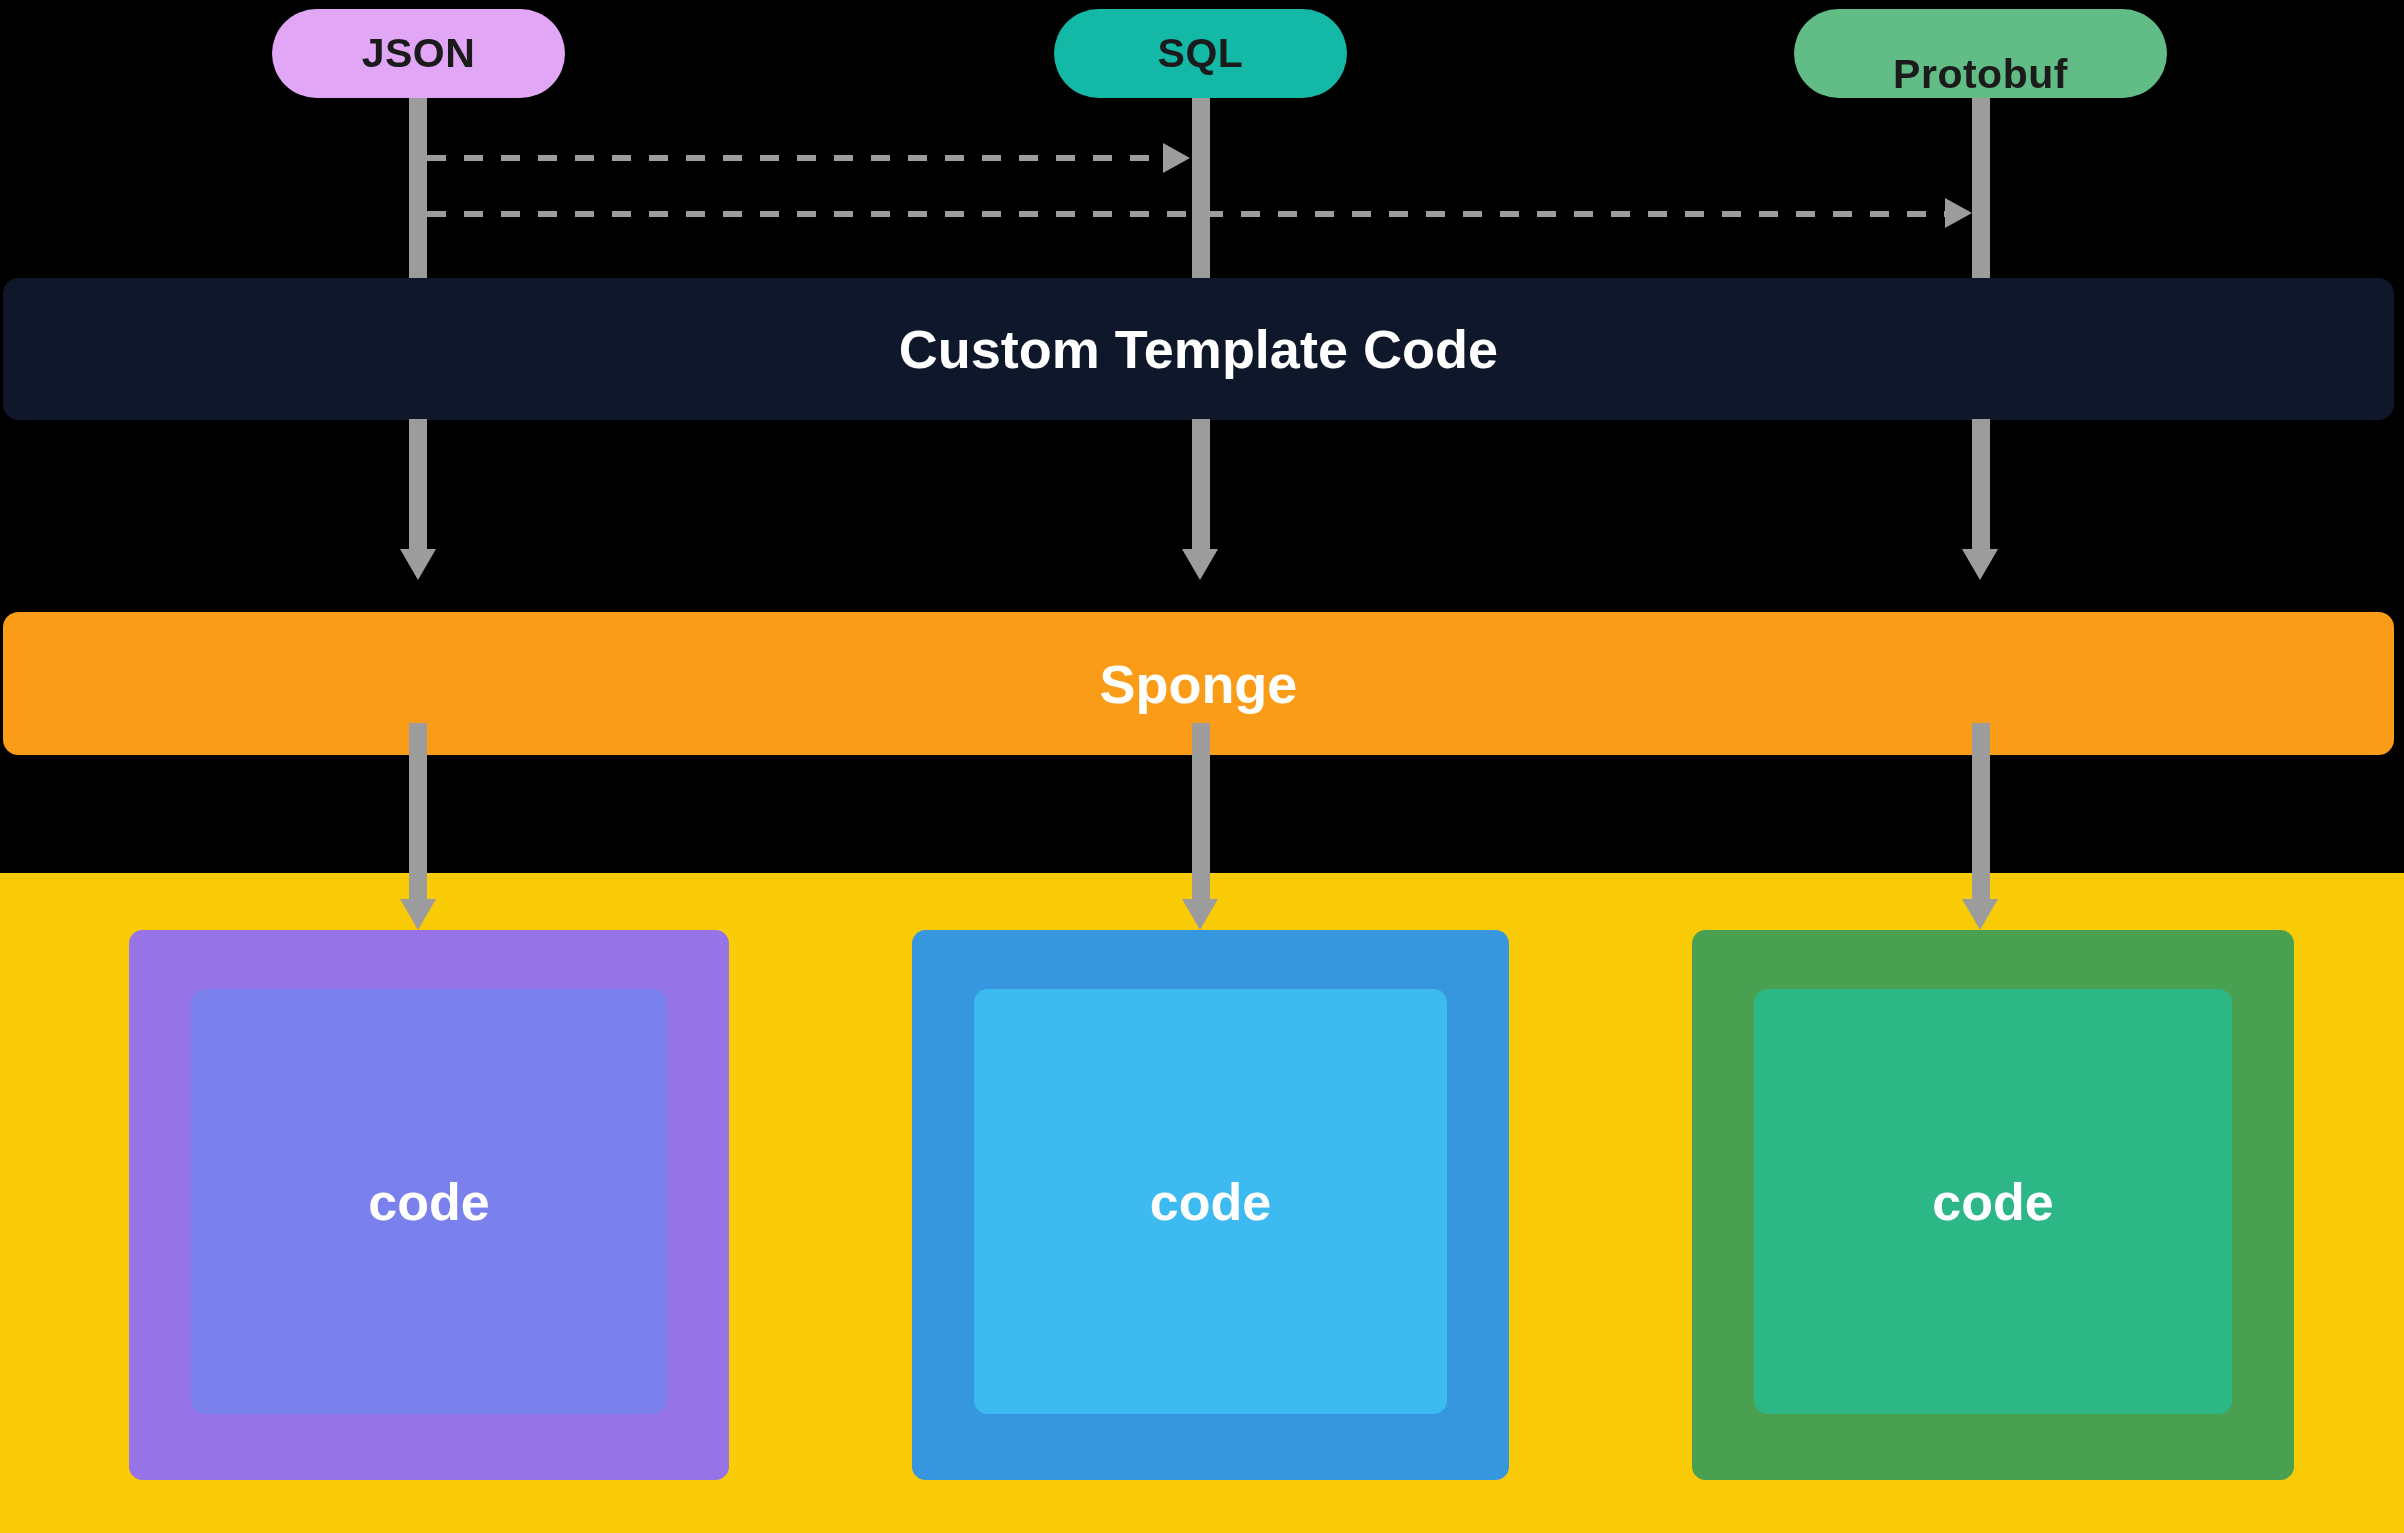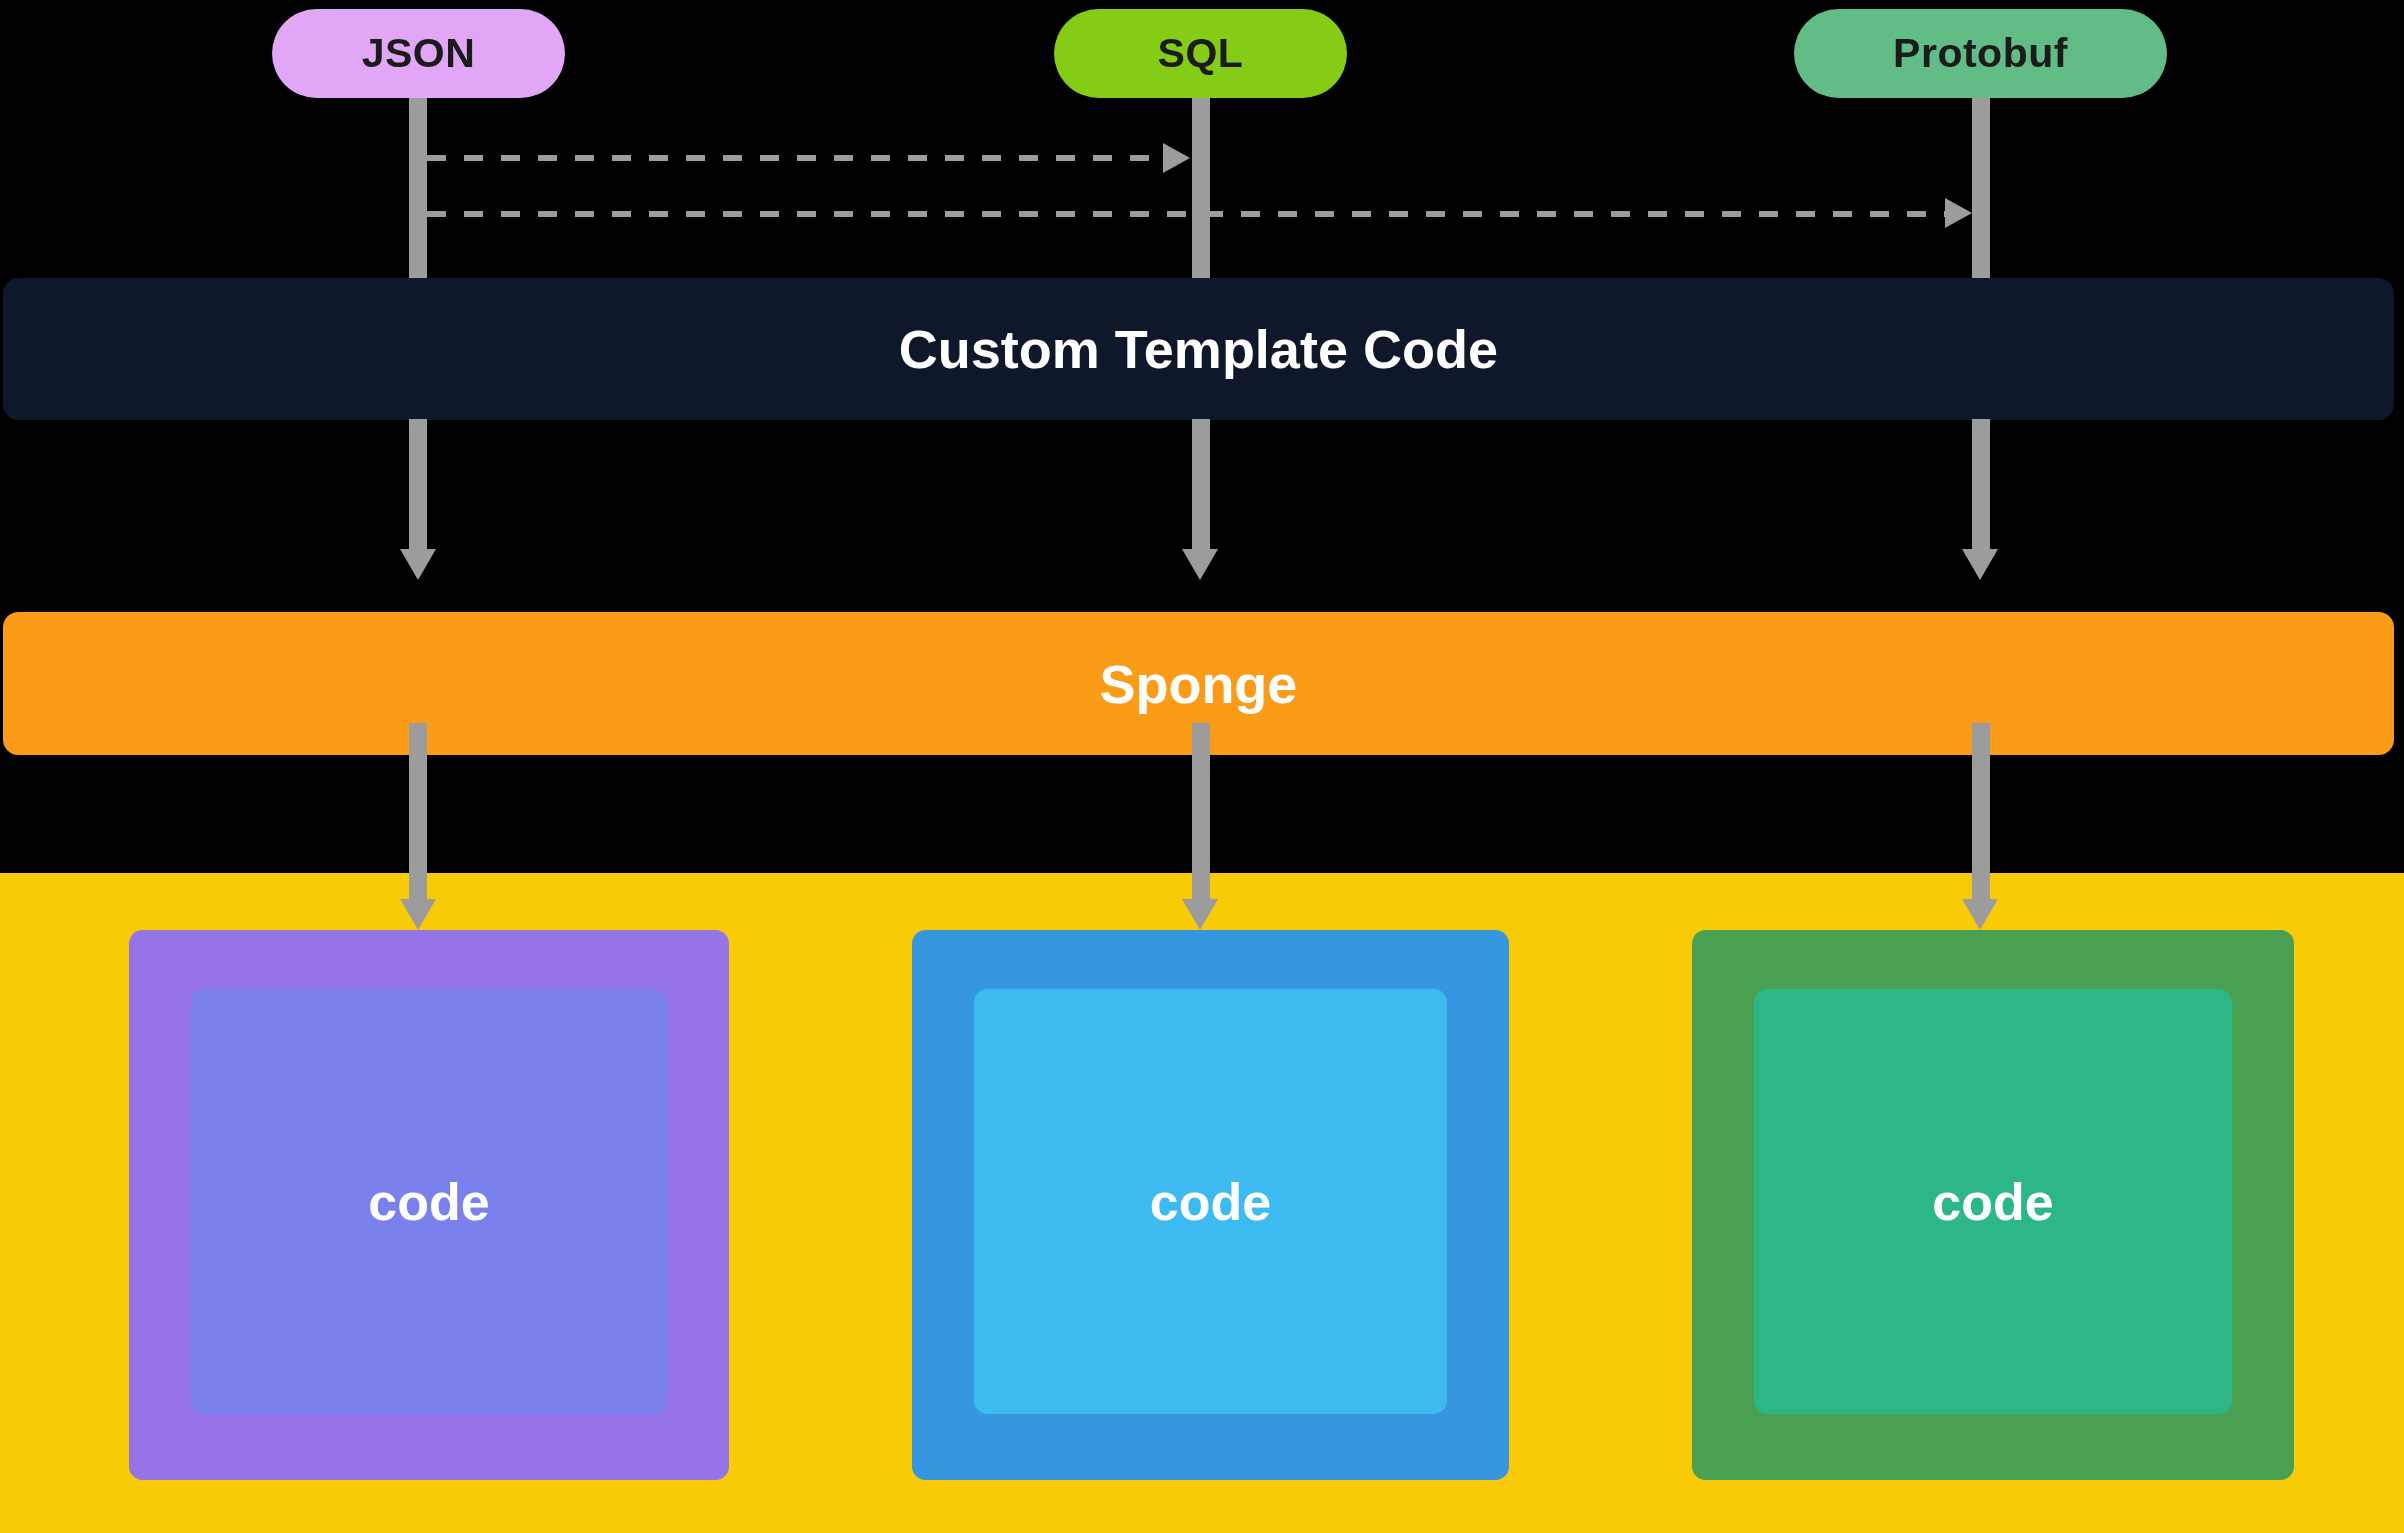--- a/index.html
+++ b/index.html
@@ -161,24 +161,24 @@
   <div class="head-down head-protobuf head-row-boxes"></div>
 
   <div class="dash dash-1"></div>
   <div class="head-right head-dash-1"></div>
   <div class="dash dash-2"></div>
   <div class="head-right head-dash-2"></div>
 
   <div class="pill pill-json" style="background-color: rgb(225, 166, 246);">
     <span>JSON</span>
   </div>
-  <div class="pill pill-sql" style="background-color: #84cc16;">
+  <div class="pill pill-sql" style="background-color: #14b8a6;">
     <span>SQL</span>
   </div>
-  <div class="pill pill-protobuf" style="background-color: rgb(97, 188, 133);">
+  <div class="pill pill-protobuf" style="background-color: rgb(97, 188, 133); align-items: flex-end;">
     <span>Protobuf</span>
   </div>
 
   <div class="code-box code-box-json" style="background-color: rgb(150, 116, 231);">
     <div class="code-inner" style="background-color: rgb(122, 128, 236);">
       <span>code</span>
     </div>
   </div>
   <div class="code-box code-box-sql" style="background-color: rgb(54, 151, 223);">
     <div class="code-inner" style="background-color: rgb(61, 187, 241);">

